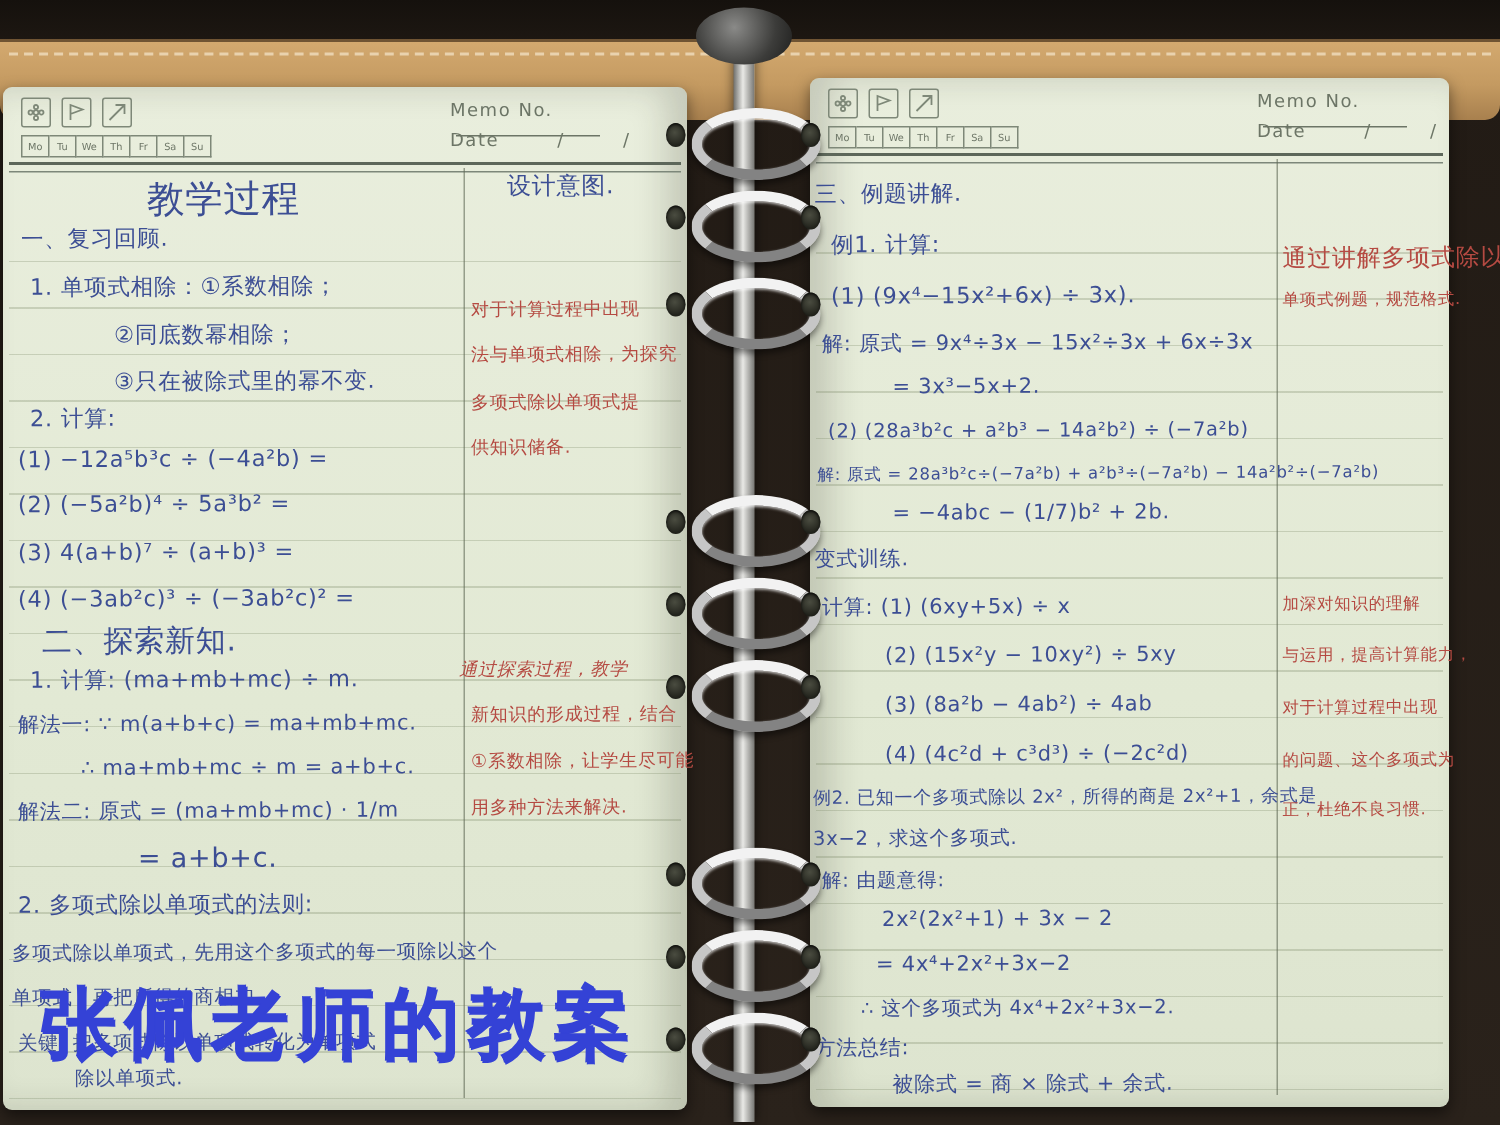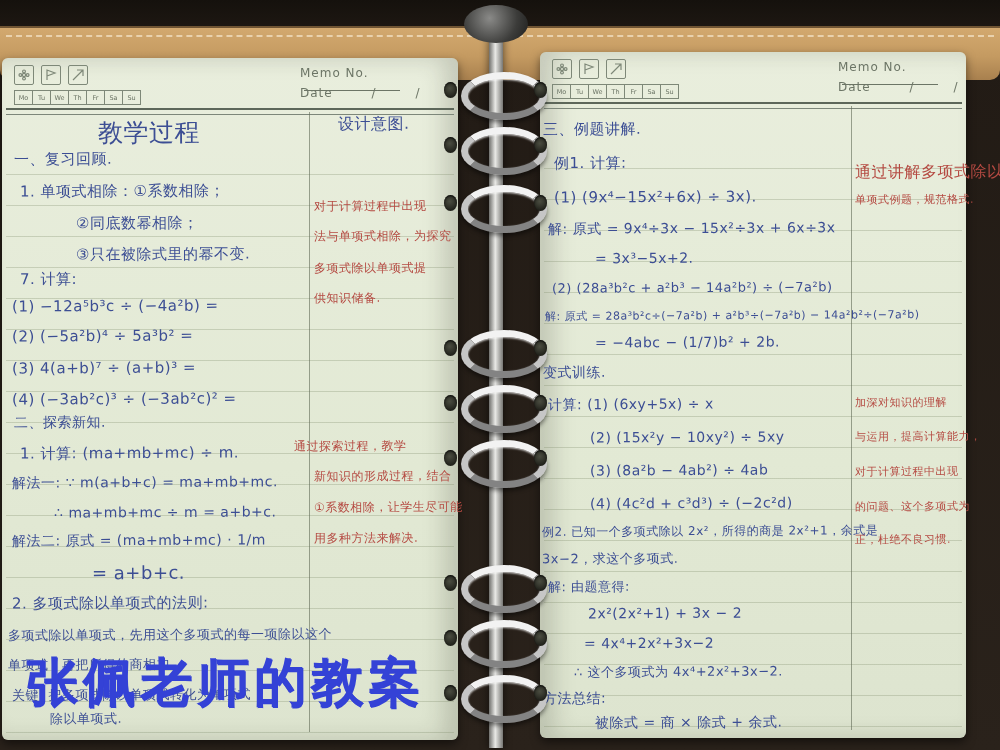--- a/index.html
+++ b/index.html
@@ -128,41 +128,41 @@
   <div class="rule2"></div>
   <div class="ruled"></div>
   <div class="colline" style="left:307px"></div>
   <div class="lines" id="left-lines">
       <div class="hw" style="left: 96px; top: 58px; font-size: 25px; color: rgb(60, 78, 148);">教学过程</div>
       <div class="hw" style="left: 336px; top: 56px; font-size: 16px; color: rgb(60, 78, 148);">设计意图.</div>
       <div class="hw" style="left: 12px; top: 92px; font-size: 15px; color: rgb(60, 78, 148);">一、复习回顾.</div>
       <div class="hw" style="left: 18px; top: 124px; font-size: 15px; color: rgb(60, 78, 148);">1. 单项式相除：①系数相除；</div>
       <div class="hw" style="left: 74px; top: 156px; font-size: 15px; color: rgb(60, 78, 148);">②同底数幂相除；</div>
       <div class="hw" style="left: 74px; top: 187px; font-size: 15px; color: rgb(60, 78, 148);">③只在被除式里的幂不变.</div>
-      <div class="hw" style="left: 18px; top: 212px; font-size: 15px; color: rgb(60, 78, 148);">7. 计算:</div>
+      <div class="hw" style="left: 18px; top: 212px; font-size: 15px; color: rgb(60, 78, 148);">2. 计算:</div>
       <div class="hw" style="left: 10px; top: 239px; font-size: 15px; color: rgb(60, 78, 148);">(1) −12a⁵b³c ÷ (−4a²b) =</div>
       <div class="hw" style="left: 10px; top: 269px; font-size: 15px; color: rgb(60, 78, 148);">(2) (−5a²b)⁴ ÷ 5a³b² =</div>
       <div class="hw" style="left: 10px; top: 301px; font-size: 15px; color: rgb(60, 78, 148);">(3) 4(a+b)⁷ ÷ (a+b)³ =</div>
       <div class="hw" style="left: 10px; top: 332px; font-size: 15px; color: rgb(60, 78, 148);">(4) (−3ab²c)³ ÷ (−3ab²c)² =</div>
-      <div class="hw" style="left: 12px; top: 356px; font-size: 14px; color: rgb(60, 78, 148);">二、探索新知.</div>
+      <div class="hw" style="left: 26px; top: 356px; font-size: 20px; color: rgb(60, 78, 148);">二、探索新知.</div>
       <div class="hw" style="left: 18px; top: 386px; font-size: 15px; color: rgb(60, 78, 148);">1. 计算: (ma+mb+mc) ÷ m.</div>
       <div class="hw" style="left: 10px; top: 416px; font-size: 14px; color: rgb(60, 78, 148);">解法一: ∵ m(a+b+c) = ma+mb+mc.</div>
       <div class="hw" style="left: 52px; top: 446px; font-size: 14px; color: rgb(60, 78, 148);">∴ ma+mb+mc ÷ m = a+b+c.</div>
       <div class="hw" style="left: 10px; top: 474px; font-size: 14px; color: rgb(60, 78, 148);">解法二: 原式 = (ma+mb+mc) · 1/m</div>
       <div class="hw" style="left: 90px; top: 504px; font-size: 18px; color: rgb(60, 78, 148);">= a+b+c.</div>
       <div class="hw" style="left: 10px; top: 536px; font-size: 15px; color: rgb(60, 78, 148);">2. 多项式除以单项式的法则:</div>
       <div class="hw" style="left: 6px; top: 568px; font-size: 13px; color: rgb(60, 78, 148);">多项式除以单项式，先用这个多项式的每一项除以这个</div>
       <div class="hw" style="left: 6px; top: 598px; font-size: 13px; color: rgb(60, 78, 148);">单项式，再把所得的商相加.</div>
       <div class="hw" style="left: 10px; top: 628px; font-size: 13px; color: rgb(60, 78, 148);">关键: 把多项式除以单项式转化为单项式</div>
       <div class="hw" style="left: 48px; top: 652px; font-size: 13px; color: rgb(60, 78, 148);">除以单项式.</div>
       <div class="hw" style="left: 312px; top: 140px; font-size: 12px; color: rgb(181, 74, 66);">对于计算过程中出现</div>
       <div class="hw" style="left: 312px; top: 170px; font-size: 12px; color: rgb(181, 74, 66);">法与单项式相除，为探究</div>
       <div class="hw" style="left: 312px; top: 202px; font-size: 12px; color: rgb(181, 74, 66);">多项式除以单项式提</div>
       <div class="hw" style="left: 312px; top: 232px; font-size: 12px; color: rgb(181, 74, 66);">供知识储备.</div>
-      <div class="hw" style="left: 292px; top: 380px; font-size: 12px; color: rgb(181, 74, 66);">通过探索过程，教学</div>
+      <div class="hw" style="left: 304px; top: 380px; font-size: 12px; color: rgb(181, 74, 66); font-style: italic;">通过探索过程，教学</div>
       <div class="hw" style="left: 312px; top: 410px; font-size: 12px; color: rgb(181, 74, 66);">新知识的形成过程，结合</div>
       <div class="hw" style="left: 312px; top: 441px; font-size: 12px; color: rgb(181, 74, 66);">①系数相除，让学生尽可能</div>
       <div class="hw" style="left: 312px; top: 472px; font-size: 12px; color: rgb(181, 74, 66);">用多种方法来解决.</div>
     </div>
 </div>
 
 <div class="page" id="right-page">
   <div class="hdr-icons">
     <span class="hicon">
       <svg width="12" height="12" viewBox="0 0 12 12">

